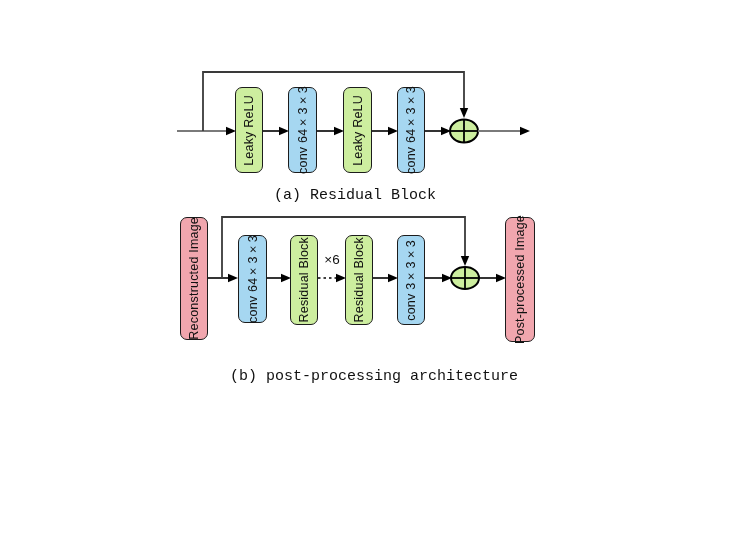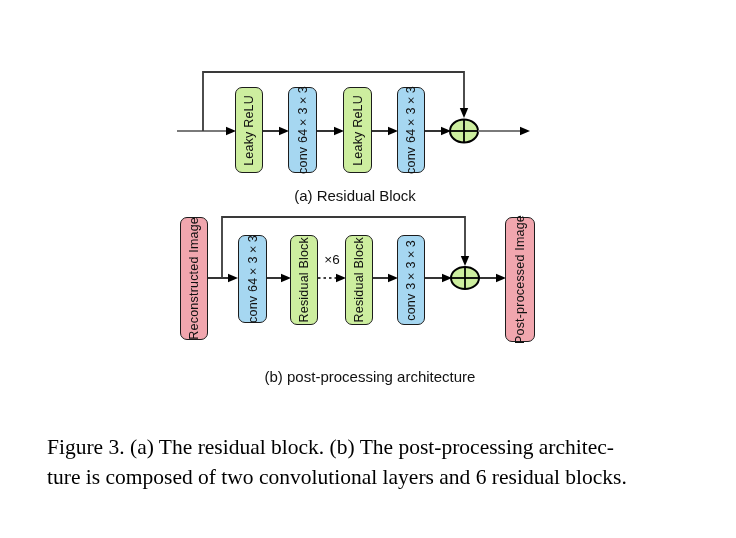--- a/index.html
+++ b/index.html
@@ -13,21 +13,21 @@
     border:1.5px solid #1c1c1c; border-radius:7px; box-sizing:border-box;
   }
   .block .vtext {
     writing-mode:vertical-rl; transform:rotate(180deg);
     white-space:nowrap; font-size:12.5px; color:#111; letter-spacing:0.2px;
   }
   .green { background:#cdee9f; }
   .blue  { background:#a6d7f1; }
   .pink  { background:#f1a6ae; }
   .subcaption {
-    position:absolute; font-family:Liberation Sans, sans-serif;
+    position:absolute; font-family:Liberation Mono, monospace;
     font-size:15px; color:#111; text-align:center; white-space:nowrap;
   }
   .mult-label {
     position:absolute; font-size:13.5px; color:#111; text-align:center;
   }
   .fig-caption {
     position:absolute; left:47px; top:432px; width:660px;
     font-family:"Liberation Serif", serif; font-size:21.5px; color:#000;
     line-height:30px;
   }
@@ -120,18 +120,14 @@
     <span class="vtext">conv 3×3×3</span>
   </div>
   <div class="block pink" style="left:505px; top:217px; width:30px; height:125px;">
     <span class="vtext">Post-processed Image</span>
   </div>
 
   <div class="mult-label" style="left:318px; top:252px; width:28px;">×6</div>
 
   <div class="subcaption" style="left:230px; top:368px; width:280px;">(b) post-processing architecture</div>
 
-  <div class="fig-caption">
-    <div>Figure 3. (a) The residual block. (b) The post-processing architec-</div>
-    <div>ture is composed of two convolutional layers and 6 residual blocks.</div>
-  </div>
 
 </div>
 
 </body></html>

